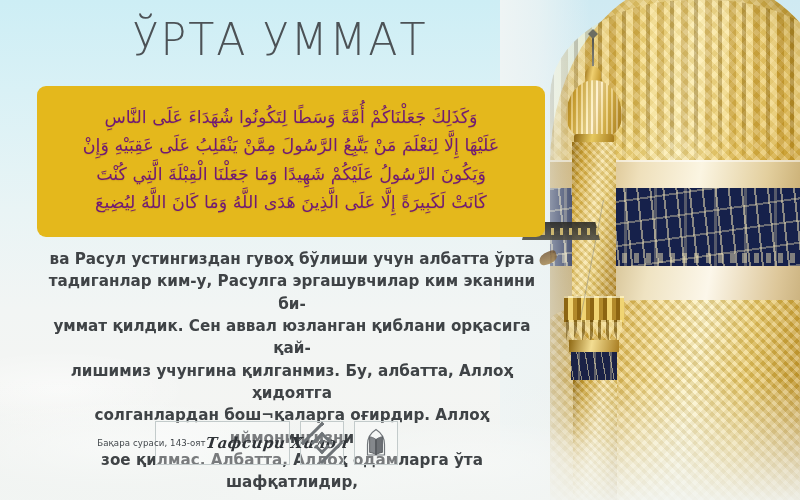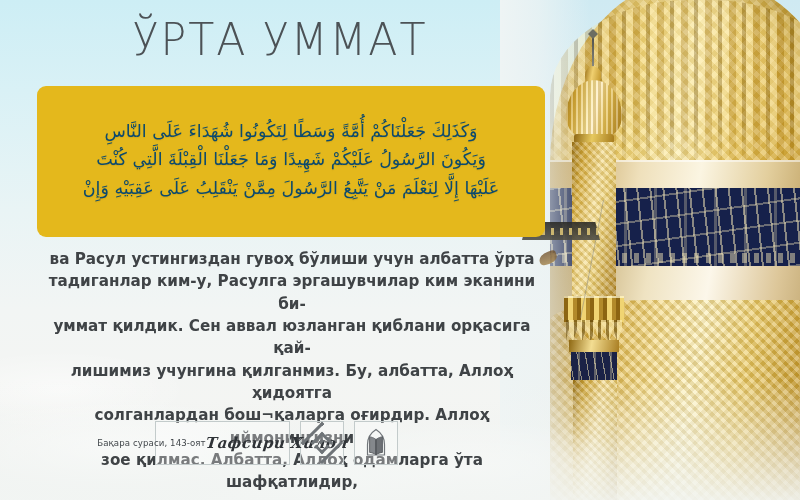--- a/index.html
+++ b/index.html
@@ -217,21 +217,21 @@
   .ayah-box {
     position:absolute; left:37px; top:86px;
     width:508px; height:151px;
     background:#e4b81c;
     border-radius:9px;
     display:flex; align-items:center; justify-content:center;
     padding:6px 14px 10px;
   }
   .ayah-text {
     direction:rtl;
-    color:#0c4a6e;
+    color:#701a75;
     font-family:"DejaVu Sans", sans-serif;
     font-size:17.5px;
     line-height:1.62;
     text-align:center;
     width:100%;
     text-shadow:0 1px 1px rgba(150,110,0,.18);
   }
 
   .translation {
     position:absolute; left:38px; top:248px; width:508px;
@@ -331,22 +331,23 @@
   <div class="clouds"></div>
   <div class="bottom-haze"></div>
 
   <div class="content">
 
     <div class="page-title">ЎРТА УММАТ</div>
 
     <div class="ayah-box">
       <div class="ayah-text">
         <div>وَكَذَلِكَ جَعَلْنَاكُمْ أُمَّةً وَسَطًا لِتَكُونُوا شُهَدَاءَ عَلَى النَّاسِ</div>
+        <div>عَلَيْهَا إِلَّا لِنَعْلَمَ مَنْ يَتَّبِعُ الرَّسُولَ مِمَّنْ يَنْقَلِبُ عَلَى عَقِبَيْهِ وَإِنْ</div>
         <div>وَيَكُونَ الرَّسُولُ عَلَيْكُمْ شَهِيدًا وَمَا جَعَلْنَا الْقِبْلَةَ الَّتِي كُنْتَ</div>
-        <div>عَلَيْهَا إِلَّا لِنَعْلَمَ مَنْ يَتَّبِعُ الرَّسُولَ مِمَّنْ يَنْقَلِبُ عَلَى عَقِبَيْهِ وَإِنْ</div>
+        <div>كَانَتْ لَكَبِيرَةً إِلَّا عَلَى الَّذِينَ هَدَى اللَّهُ وَمَا كَانَ اللَّهُ لِيُضِيعَ</div>
       </div>
     </div>
 
     <div class="leaf"></div>
 
     <div class="translation">
       <div>ва Расул устингиздан гувоҳ бўлиши учун албатта ўрта</div>
       <div>тадиганлар ким-у, Расулга эргашувчилар ким эканини би-</div>
       <div>уммат қилдик. Сен аввал юзланган қиблани орқасига қай-</div>
       <div>лишимиз учунгина қилганмиз. Бу, албатта, Аллоҳ ҳидоятга</div>

